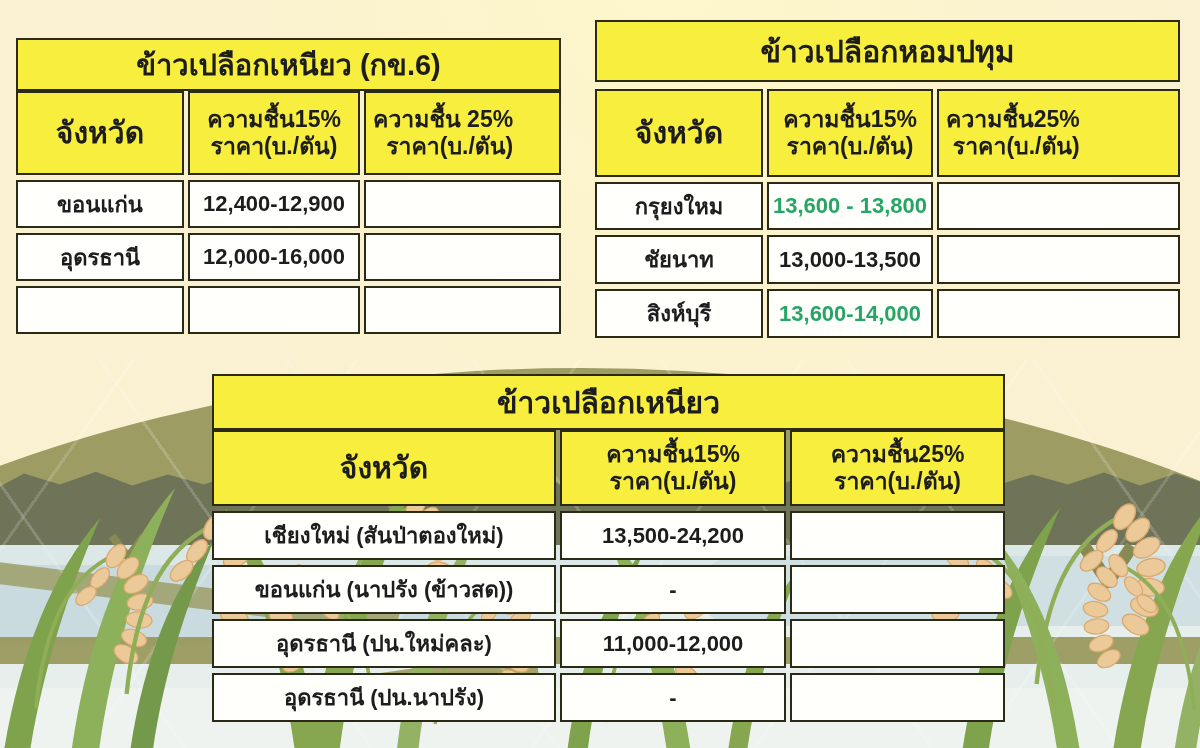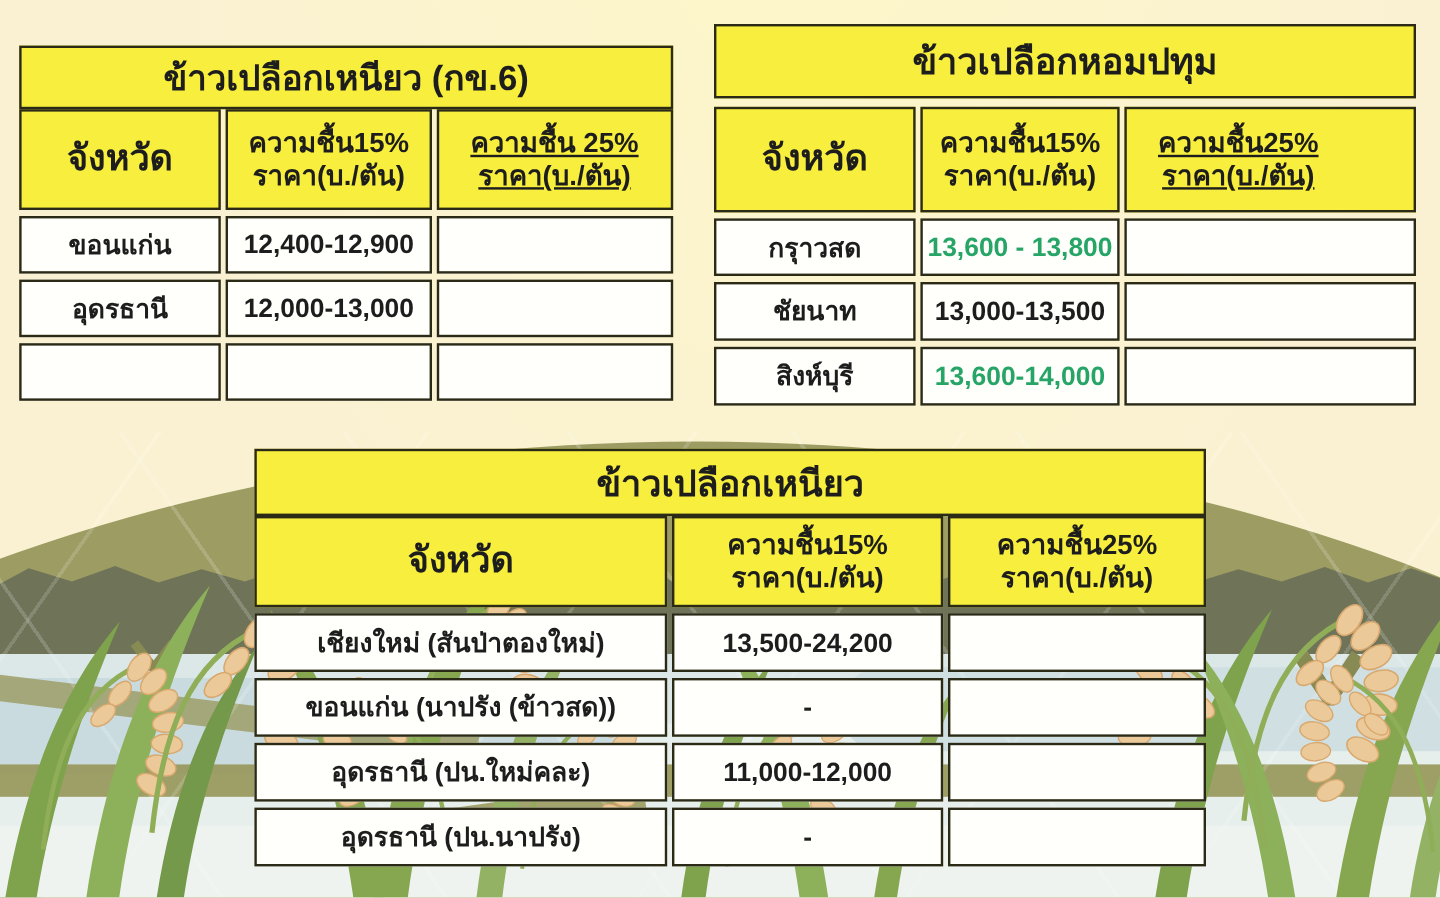--- a/index.html
+++ b/index.html
@@ -49,21 +49,21 @@
   .t2 .tbl-title{height:62px;font-size:30px;margin-bottom:7px;}
   .t3 .tbl-title{height:56px;font-size:30px;}
   .tbl-grid{display:grid;gap:5px 4px;}
   .t1 .tbl-grid{grid-template-columns:168px 172px 197px;grid-template-rows:84px 48px 48px 48px;}
   .t2 .tbl-grid{grid-template-columns:168px 166px 243px;grid-template-rows:88px 48px 49px 49px;}
   .t3 .tbl-grid{grid-template-columns:344px 226px 215px;grid-template-rows:76px 49px 49px 49px 49px;}
   .hc,.rc{box-sizing:border-box;border:2px solid var(--bd);display:flex;align-items:center;
     justify-content:center;text-align:center;font-weight:bold;color:var(--ink);overflow:hidden;}
   .hc{background:var(--yellow);font-size:23px;line-height:1.18;white-space:pre-line;}
   .hc.prov{font-size:30px;}
-  .hc.left{justify-content:flex-start;text-align:center;padding-left:26px;text-decoration:underline;}
+  .hc.left{justify-content:flex-start;text-align:right;padding-left:7px;}
   .rc{background:var(--white);font-size:22px;}
   .t3 .rc{font-size:22px;}
   .green{color:var(--green);}
 </style>
 </head>
 <body>
 
 <div class="stage">
 
   <div class="layer hill"></div>
@@ -136,39 +136,39 @@
       <div class="hc">ความชื้น15%
 ราคา(บ./ตัน)</div>
       <div class="hc left">ความชื้น 25%
 ราคา(บ./ตัน)</div>
 
       <div class="rc">ขอนแก่น</div>
       <div class="rc">12,400-12,900</div>
       <div class="rc"></div>
 
       <div class="rc">อุดรธานี</div>
-      <div class="rc">12,000-13,000</div>
+      <div class="rc">12,000-16,000</div>
       <div class="rc"></div>
 
       <div class="rc"></div>
       <div class="rc"></div>
       <div class="rc"></div>
     </div>
   </div>
 
   <div class="tblwrap t2">
     <div class="tbl-title">ข้าวเปลือกหอมปทุม</div>
     <div class="tbl-grid">
       <div class="hc prov">จังหวัด</div>
       <div class="hc">ความชื้น15%
 ราคา(บ./ตัน)</div>
       <div class="hc left">ความชื้น25%
 ราคา(บ./ตัน)</div>
 
-      <div class="rc">กรุาวสด</div>
+      <div class="rc">กรุยงใหม</div>
       <div class="rc green">13,600 - 13,800</div>
       <div class="rc"></div>
 
       <div class="rc">ชัยนาท</div>
       <div class="rc">13,000-13,500</div>
       <div class="rc"></div>
 
       <div class="rc">สิงห์บุรี</div>
       <div class="rc green">13,600-14,000</div>
       <div class="rc"></div>

